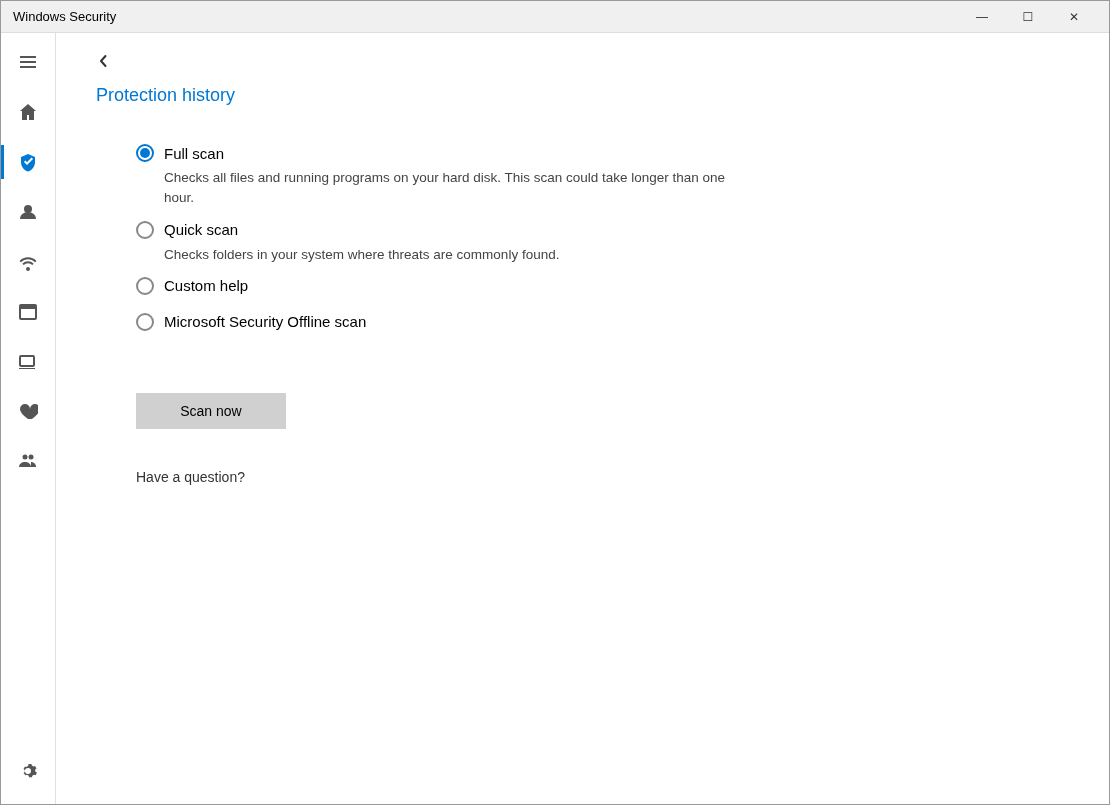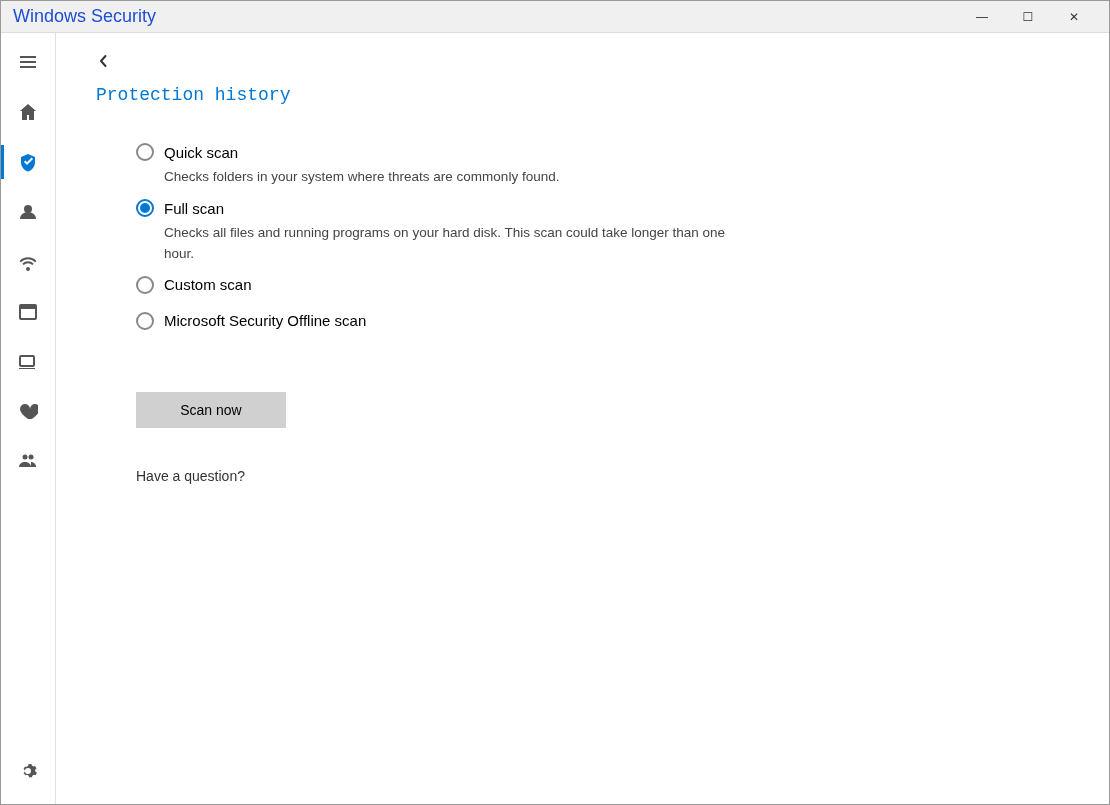--- a/index.html
+++ b/index.html
@@ -26,22 +26,22 @@
       height: 32px;
       background: #f0f0f0;
       display: flex;
       align-items: center;
       padding: 0 12px;
       border-bottom: 1px solid #ddd;
       flex-shrink: 0;
       user-select: none;
     }
     .titlebar-title {
-      font-size: 18px;
-      color: #1d4ed8;
+      font-size: 13px;
+      color: #000000;
       flex: 1;
     }
     .titlebar-controls {
       display: flex;
       gap: 0;
     }
     .titlebar-btn {
       width: 46px;
       height: 32px;
       border: none;
@@ -101,21 +101,20 @@
     .main-content {
       flex: 1;
       display: flex;
       flex-direction: column;
       overflow-y: auto;
       background: #fff;
     }
     .page-header {
       padding: 20px 56px 10px 40px;
       border-bottom: none;
-      font-family: Liberation Mono, monospace;
     }
     .back-btn {
       display: flex;
       align-items: center;
       gap: 6px;
       background: none;
       border: none;
       cursor: pointer;
       color: #333;
       font-size: 14px;
@@ -300,38 +299,38 @@
             <path d="M9.5 3L5 8l4.5 5" stroke="currentColor" stroke-width="2" fill="none" stroke-linecap="round" stroke-linejoin="round"></path>
           </svg>
         </button>
         <div class="page-title">Protection history</div>
       </div>
 
       <div class="scan-options">
 
         <div class="scan-option">
           <label class="option-label">
+            <input type="radio" name="scan-type" checked="" style="">
+            <span class="option-name">Full scan</span>
+          </label>
+          <div class="option-desc">Checks all files and running programs on your hard disk. This scan could take longer than one hour.</div>
+        </div>
+
+        <div class="scan-option">
+          <label class="option-label">
             <input type="radio" name="scan-type" style="">
             <span class="option-name">Quick scan</span>
           </label>
           <div class="option-desc">Checks folders in your system where threats are commonly found.</div>
         </div>
 
         <div class="scan-option">
           <label class="option-label">
-            <input type="radio" name="scan-type" checked="" style="">
-            <span class="option-name">Full scan</span>
-          </label>
-          <div class="option-desc">Checks all files and running programs on your hard disk. This scan could take longer than one hour.</div>
-        </div>
-
-        <div class="scan-option">
-          <label class="option-label">
             <input type="radio" name="scan-type" style="">
-            <span class="option-name">Custom scan</span>
+            <span class="option-name">Custom help</span>
           </label>
         </div>
 
         <div class="scan-option">
           <label class="option-label">
             <input type="radio" name="scan-type" style="">
             <span class="option-name">Microsoft Security Offline scan</span>
           </label>
         </div>
 

